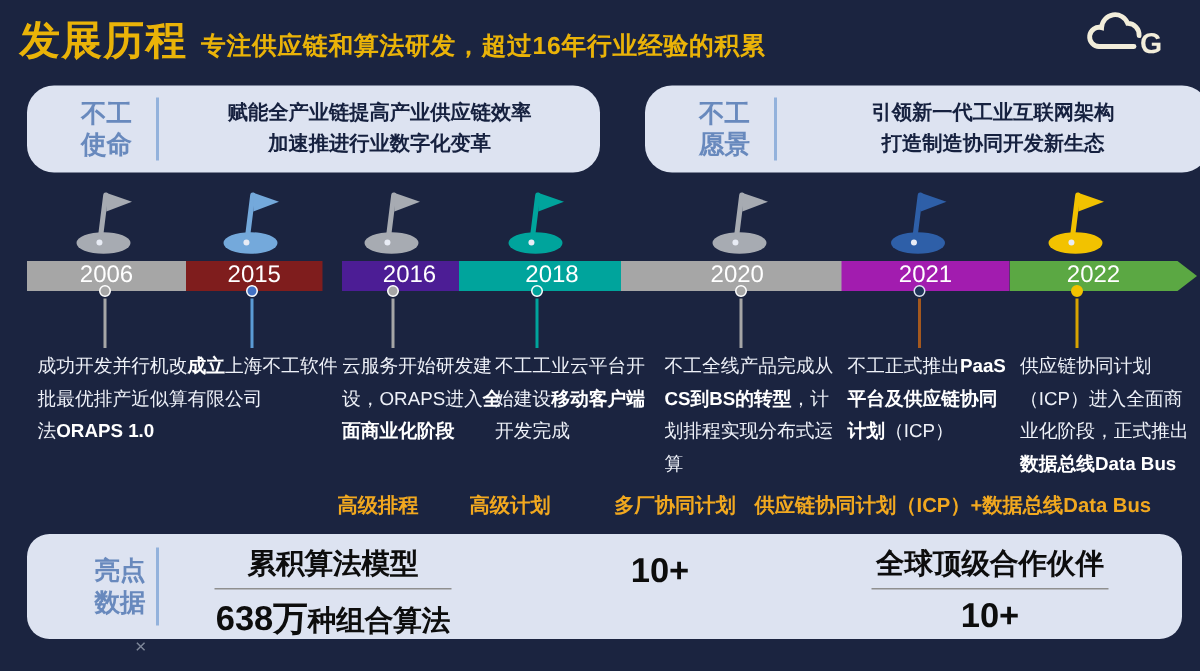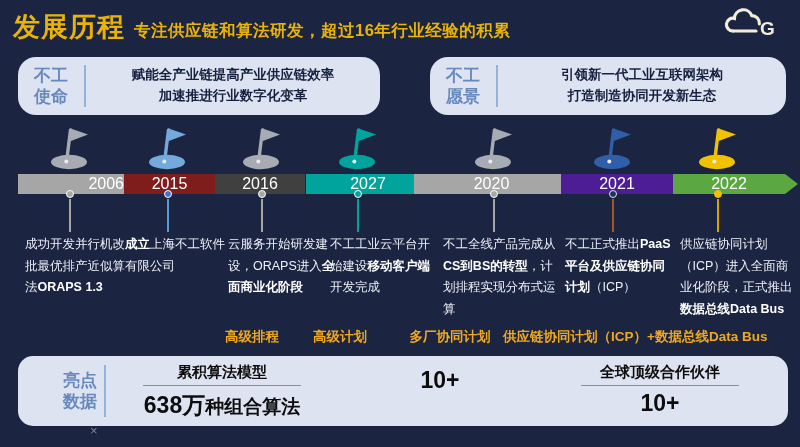--- a/index.html
+++ b/index.html
@@ -11,21 +11,21 @@
   }
   #slide{position:relative;width:800px;height:447px;background:#1b2440;}
 
   
   .header{position:absolute;left:13px;top:9px;display:flex;align-items:baseline;gap:9px;color:#eab308;}
   .title{font-size:27px;font-weight:800;letter-spacing:1px;}
   .subtitle{font-size:16.5px;font-weight:700;letter-spacing:.5px;}
   .logo{position:absolute;right:16px;top:6px;width:66px;height:34px;}
 
   
-  .pill{position:absolute;top:57px;height:58px;background:#dde3f1;border-radius:18px;display:flex;align-items:center;}
+  .pill{position:absolute;top:57px;height:58px;background:#dde3f1;border-radius:18px;display:flex;align-items:center;padding-left:20px;}
   .pill .plabel{width:66px;text-align:center;color:#6889bd;font-weight:800;font-size:17px;line-height:1.25;}
   .pill .pdivider{width:2px;height:42px;background:#93b2dc;}
   .pill .ptext{flex:1;text-align:center;color:#16213f;font-weight:700;font-size:13.5px;line-height:1.55;}
 
   
   .seg{position:absolute;top:174px;height:20px;color:#fff;font-size:16px;line-height:20px;text-align:center;font-weight:500;}
   .seg.arrow{clip-path:polygon(0 0,calc(100% - 13px) 0,100% 50%,calc(100% - 13px) 100%,0 100%);padding-right:0;}
   .seg.arrow .yr{margin-right:13px;display:block;}
   .flag{position:absolute;top:122px;width:56px;height:48px;}
   .dot{position:absolute;top:190px;width:8px;height:8px;border-radius:50%;box-sizing:border-box;border:1.5px solid #fff;}
@@ -33,21 +33,21 @@
 
   .desc{position:absolute;top:234px;color:#eef1f8;font-size:12.5px;line-height:1.72;}
   .desc b{font-weight:800;color:#fff;}
   .tag{position:absolute;top:328px;color:#f1a81f;font-weight:800;font-size:13.5px;white-space:nowrap;}
 
   
   .bottombox{position:absolute;left:18px;top:356px;width:770px;height:70px;background:#dde3f1;border-radius:15px;}
   .blabel{position:absolute;left:36px;top:14px;width:52px;text-align:center;color:#6889bd;font-weight:800;font-size:17px;line-height:1.25;}
   .bdivider{position:absolute;left:86px;top:9px;width:2px;height:52px;background:#93b2dc;}
   .stat{position:absolute;top:7px;width:210px;text-align:center;color:#0d0d0d;}
-  .stat .stitle{display:inline-block;min-width:158px;font-size:15px;font-weight:800;padding-bottom:3px;border-bottom:1px solid #8f8f8f;}
+  .stat .stitle{display:inline-block;min-width:158px;font-size:19px;font-weight:800;padding-bottom:3px;border-bottom:1px solid #8f8f8f;}
   .stat .svalue{margin-top:4px;font-size:19px;font-weight:600;}
   .stat .svalue b{font-size:23px;font-weight:800;}
 
   .watermark{position:absolute;left:90px;top:423px;color:#7e8799;font-size:13px;}
 </style>
 </head>
 <body>
 
 <div id="slide">
 
@@ -80,71 +80,71 @@
         <div>愿景</div>
       </div>
     <div class="pdivider"></div>
     <div class="ptext">
       <div>引领新一代工业互联网架构</div>
       <div>打造制造协同开发新生态</div>
     </div>
   </div>
 
   <div id="timeline">
-      <div class="seg" style="left: 18px; width: 106px; background: rgb(166, 166, 166); text-align: right;"><span class="yr">2006</span></div>
+      <div class="seg" style="left: 18px; width: 106px; background: rgb(166, 166, 166);"><span class="yr">2006</span></div>
       <svg viewBox="0 0 56 48" class="flag" style="left: 42px;">
         <ellipse cx="27" cy="40" rx="18" ry="7.2" fill="#a7abb2"></ellipse>
         <path d="M24.5 40 L28.5 8" stroke="#a7abb2" stroke-width="3.4" fill="none" stroke-linecap="round"></path>
         <circle cx="24.3" cy="39.6" r="2" fill="#e8ecf5"></circle>
         <polygon points="28.7,6.5 46,12.5 28.9,19" fill="#a7abb2"></polygon>
       </svg>
       <div class="dot" style="left: 66px; background: rgb(166, 166, 166); border-color: rgb(255, 255, 255);"></div>
       <div class="dropline" style="left: 69px; background: rgb(166, 166, 166);"></div>
-      <div class="desc" style="left: 25px; width: 108px;"><span>成功开发并行机改批最优排产近似算法</span><b>ORAPS 1.3</b></div>
+      <div class="desc" style="left: 25px; width: 108px;"><span>成功开发并行机改批最优排产近似算法</span><b>ORAPS 1.0</b></div>
       <div class="seg" style="left: 124px; width: 91px; background: #7f1d1d;"><span class="yr">2015</span></div>
       <svg viewBox="0 0 56 48" class="flag" style="left: 140px;">
         <ellipse cx="27" cy="40" rx="18" ry="7.2" fill="#74a9db"></ellipse>
         <path d="M24.5 40 L28.5 8" stroke="#74a9db" stroke-width="3.4" fill="none" stroke-linecap="round"></path>
         <circle cx="24.3" cy="39.6" r="2" fill="#e8ecf5"></circle>
         <polygon points="28.7,6.5 46,12.5 28.9,19" fill="#74a9db"></polygon>
       </svg>
       <div class="dot" style="left: 164px; background: rgb(68, 114, 196); border-color: rgb(255, 255, 255);"></div>
       <div class="dropline" style="left: 167px; background: rgb(91, 155, 213);"></div>
       <div class="desc" style="left: 125px; width: 112px;"><b>成立</b><span>上海不工软件有限公司</span></div>
-      <div class="seg" style="left: 215px; width: 90px; background: #404040;"><span class="yr">2016</span></div>
+      <div class="seg" style="left: 228px; width: 90px; background: #4c1d95;"><span class="yr">2016</span></div>
       <svg viewBox="0 0 56 48" class="flag" style="left: 234px;">
         <ellipse cx="27" cy="40" rx="18" ry="7.2" fill="#a7abb2"></ellipse>
         <path d="M24.5 40 L28.5 8" stroke="#a7abb2" stroke-width="3.4" fill="none" stroke-linecap="round"></path>
         <circle cx="24.3" cy="39.6" r="2" fill="#e8ecf5"></circle>
         <polygon points="28.7,6.5 46,12.5 28.9,19" fill="#a7abb2"></polygon>
       </svg>
       <div class="dot" style="left: 258px; background: rgb(166, 166, 166); border-color: rgb(255, 255, 255);"></div>
       <div class="dropline" style="left: 261px; background: rgb(166, 166, 166);"></div>
       <div class="desc" style="left: 228px; width: 108px;"><span>云服务开始研发建设，ORAPS进入</span><b>全面商业化阶段</b></div>
-      <div class="seg" style="left: 306px; width: 124px; background: rgb(0, 164, 156);"><span class="yr">2027</span></div>
+      <div class="seg" style="left: 306px; width: 124px; background: rgb(0, 164, 156);"><span class="yr">2018</span></div>
       <svg viewBox="0 0 56 48" class="flag" style="left: 330px;">
         <ellipse cx="27" cy="40" rx="18" ry="7.2" fill="#00a49c"></ellipse>
         <path d="M24.5 40 L28.5 8" stroke="#00a49c" stroke-width="3.4" fill="none" stroke-linecap="round"></path>
         <circle cx="24.3" cy="39.6" r="2" fill="#e8ecf5"></circle>
         <polygon points="28.7,6.5 46,12.5 28.9,19" fill="#00a49c"></polygon>
       </svg>
       <div class="dot" style="left: 354px; background: rgb(0, 164, 156); border-color: rgb(255, 255, 255);"></div>
       <div class="dropline" style="left: 357px; background: rgb(0, 164, 156);"></div>
       <div class="desc" style="left: 330px; width: 110px;"><span>不工工业云平台开始建设</span><b>移动客户端</b><span>开发完成</span></div>
       <div class="seg" style="left: 414px; width: 155px; background: rgb(166, 166, 166);"><span class="yr">2020</span></div>
       <svg viewBox="0 0 56 48" class="flag" style="left: 466px;">
         <ellipse cx="27" cy="40" rx="18" ry="7.2" fill="#a7abb2"></ellipse>
         <path d="M24.5 40 L28.5 8" stroke="#a7abb2" stroke-width="3.4" fill="none" stroke-linecap="round"></path>
         <circle cx="24.3" cy="39.6" r="2" fill="#e8ecf5"></circle>
         <polygon points="28.7,6.5 46,12.5 28.9,19" fill="#a7abb2"></polygon>
       </svg>
       <div class="dot" style="left: 490px; background: rgb(166, 166, 166); border-color: rgb(255, 255, 255);"></div>
       <div class="dropline" style="left: 493px; background: rgb(166, 166, 166);"></div>
       <div class="desc" style="left: 443px; width: 118px;"><span>不工全线产品完成从</span><b>CS到BS的转型</b><span>，计划排程实现分布式运算</span></div>
-      <div class="seg" style="left: 561px; width: 112px; background: #4c1d95;"><span class="yr">2021</span></div>
+      <div class="seg" style="left: 561px; width: 112px; background: #a21caf;"><span class="yr">2021</span></div>
       <svg viewBox="0 0 56 48" class="flag" style="left: 585px;">
         <ellipse cx="27" cy="40" rx="18" ry="7.2" fill="#2e5fa8"></ellipse>
         <path d="M24.5 40 L28.5 8" stroke="#2e5fa8" stroke-width="3.4" fill="none" stroke-linecap="round"></path>
         <circle cx="24.3" cy="39.6" r="2" fill="#e8ecf5"></circle>
         <polygon points="28.7,6.5 46,12.5 28.9,19" fill="#2e5fa8"></polygon>
       </svg>
       <div class="dot" style="left: 609px; background: rgb(31, 51, 87); border-color: rgb(220, 226, 240);"></div>
       <div class="dropline" style="left: 612px; background: rgb(164, 88, 30);"></div>
       <div class="desc" style="left: 565px; width: 106px;"><span>不工正式推出</span><b>PaaS平台及供应链协同计划</b><span>（ICP）</span></div>
       <div class="seg arrow" style="left: 673px; width: 125px; background: rgb(91, 168, 67);">

